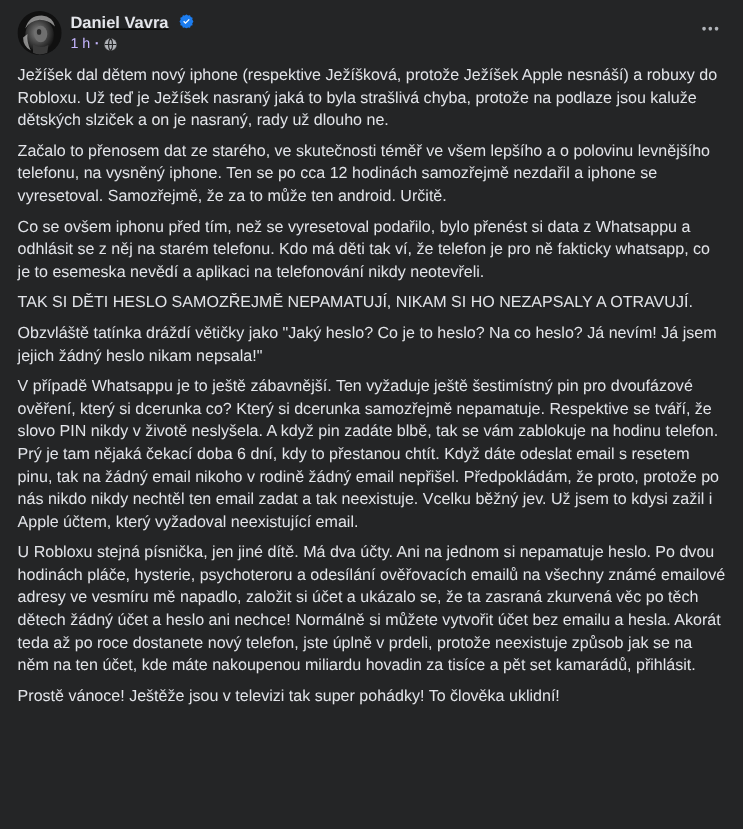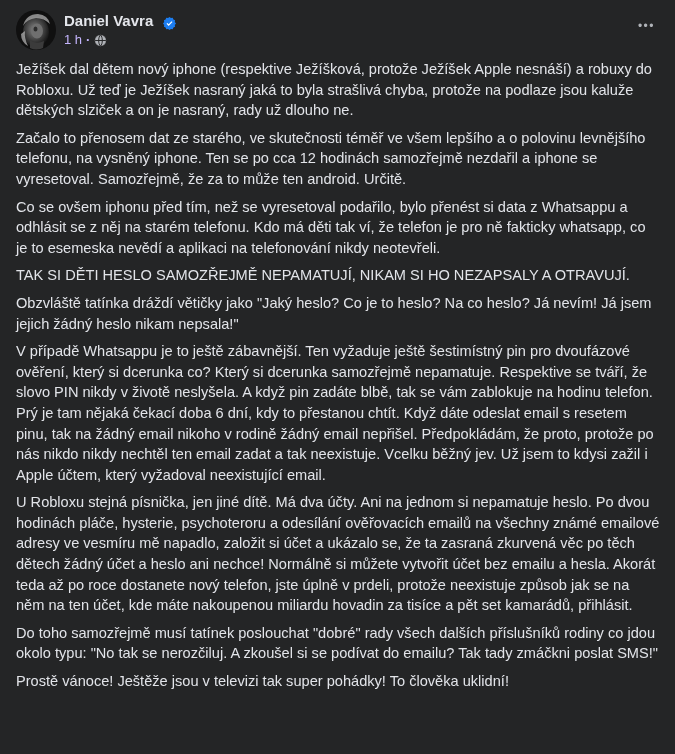--- a/index.html
+++ b/index.html
@@ -31,22 +31,23 @@
   }
   .avatar svg { display: block; }
   .header-info {
     margin-left: 8px;
     flex: 1 1 auto;
     min-width: 0;
     padding-top: 2px;
   }
   .name-row {
     display: flex;
-    align-items: flex-end;
+    align-items: flex-start;
     gap: 10px;
+    text-decoration: underline;
   }
   .author-name {
     color: #e4e6eb;
     font-size: 15px;
     font-weight: 700;
     line-height: 18px;
     cursor: pointer;
   }
   .verified-badge { display: inline-flex; margin-top: 1px; }
   .meta-row {
@@ -143,17 +144,16 @@
   </div>
 
   <div class="post-body">
       <div class="post-paragraph">Ježíšek dal dětem nový iphone (respektive Ježíšková, protože Ježíšek Apple nesnáší) a robuxy do Robloxu. Už teď je Ježíšek nasraný jaká to byla strašlivá chyba, protože na podlaze jsou kaluže dětských slziček a on je nasraný, rady už dlouho ne.</div>
       <div class="post-paragraph">Začalo to přenosem dat ze starého, ve skutečnosti téměř ve všem lepšího a o polovinu levnějšího telefonu, na vysněný iphone. Ten se po cca 12 hodinách samozřejmě nezdařil a iphone se vyresetoval. Samozřejmě, že za to může ten android. Určitě.</div>
       <div class="post-paragraph">Co se ovšem iphonu před tím, než se vyresetoval podařilo, bylo přenést si data z Whatsappu a odhlásit se z něj na starém telefonu. Kdo má děti tak ví, že telefon je pro ně fakticky whatsapp, co je to esemeska nevědí a aplikaci na telefonování nikdy neotevřeli.</div>
       <div class="post-paragraph">TAK SI DĚTI HESLO SAMOZŘEJMĚ NEPAMATUJÍ, NIKAM SI HO NEZAPSALY A OTRAVUJÍ.</div>
       <div class="post-paragraph">Obzvláště tatínka dráždí větičky jako "Jaký heslo? Co je to heslo? Na co heslo? Já nevím! Já jsem jejich žádný heslo nikam nepsala!"</div>
       <div class="post-paragraph">V případě Whatsappu je to ještě zábavnější. Ten vyžaduje ještě šestimístný pin pro dvoufázové ověření, který si dcerunka co? Který si dcerunka samozřejmě nepamatuje. Respektive se tváří, že slovo PIN nikdy v životě neslyšela. A když pin zadáte blbě, tak se vám zablokuje na hodinu telefon. Prý je tam nějaká čekací doba 6 dní, kdy to přestanou chtít. Když dáte odeslat email s resetem pinu, tak na žádný email nikoho v rodině žádný email nepřišel. Předpokládám, že proto, protože po nás nikdo nikdy nechtěl ten email zadat a tak neexistuje. Vcelku běžný jev. Už jsem to kdysi zažil i Apple účtem, který vyžadoval neexistující email.</div>
       <div class="post-paragraph">U Robloxu stejná písnička, jen jiné dítě. Má dva účty. Ani na jednom si nepamatuje heslo. Po dvou hodinách pláče, hysterie, psychoteroru a odesílání ověřovacích emailů na všechny známé emailové adresy ve vesmíru mě napadlo, založit si účet a ukázalo se, že ta zasraná zkurvená věc po těch dětech žádný účet a heslo ani nechce! Normálně si můžete vytvořit účet bez emailu a hesla. Akorát teda až po roce dostanete nový telefon, jste úplně v prdeli, protože neexistuje způsob jak se na něm na ten účet, kde máte nakoupenou miliardu hovadin za tisíce a pět set kamarádů, přihlásit.</div>
-      <div class="post-paragraph">Do toho samozřejmě musí tatínek poslouchat "dobré" rady všech dalších příslušníků rodiny co jdou okolo typu: "No tak se nerozčiluj. A zkoušel si se podívat do emailu? Tak tady zmáčkni poslat SMS!"</div>
       <div class="post-paragraph">Prostě vánoce! Ještěže jsou v televizi tak super pohádky! To člověka uklidní!</div>
     </div>
 
 </div>
 
 </body></html>

